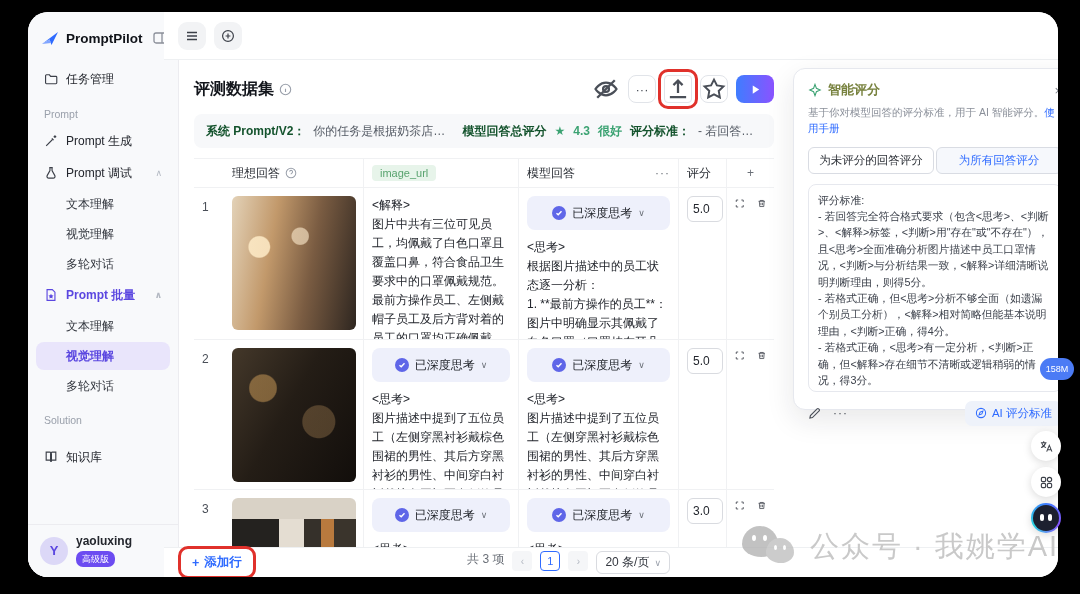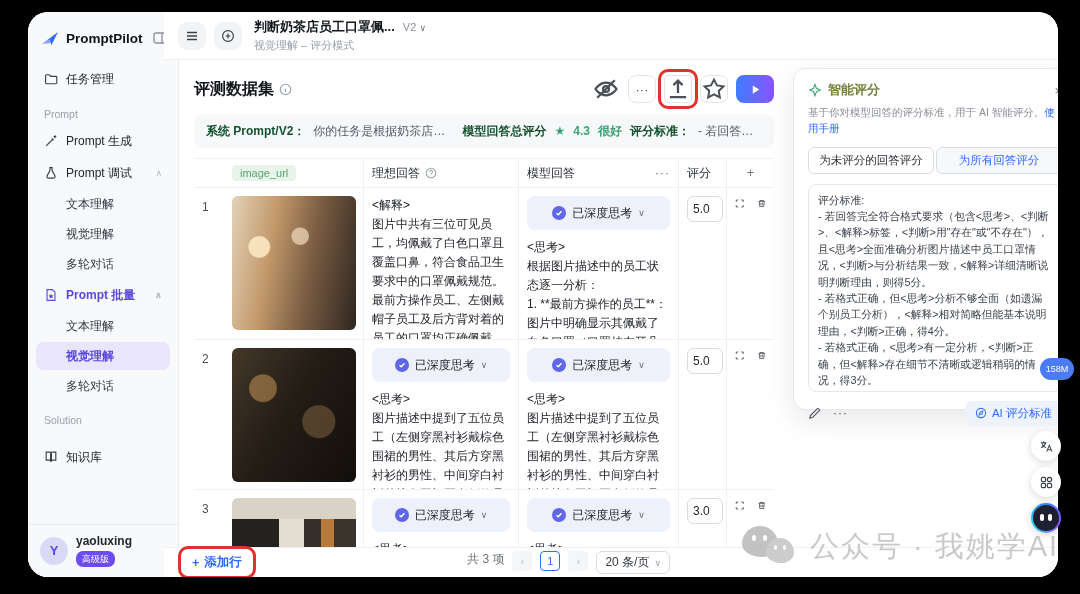--- a/index.html
+++ b/index.html
@@ -230,27 +230,20 @@
       <svg viewBox="0 0 14 14" fill="none" stroke="currentColor" stroke-width="1.4">
           <path d="M2 3.5h10M2 7h10M2 10.5h10"></path>
         </svg>
     </div>
     <div class="hd-btn">
       <svg viewBox="0 0 14 14" fill="none" stroke="currentColor" stroke-width="1.2">
           <circle cx="7" cy="7" r="5.4"></circle>
           <path d="M7 4.6v4.8M4.6 7h4.8"></path>
         </svg>
     </div>
-    <div class="title-block">
-      <div class="title-line">
-        <span class="doc-title">判断奶茶店员工口罩佩...</span>
-        <span class="version"><span>V2</span> <span class="dt-caret">∨</span></span>
-      </div>
-      <div class="subtitle">视觉理解 – 评分模式</div>
-    </div>
   </div>
 
   <div class="content">
     <div class="content-inner">
       <div class="heading-row">
         <span class="page-title">评测数据集</span>
         <svg class="info-i" viewBox="0 0 14 14" fill="none" stroke="currentColor" stroke-width="1.2">
             <circle cx="7" cy="7" r="5.6"></circle>
             <path d="M7 6.2v3.4M7 4.2v.2"></path>
           </svg>
@@ -291,29 +284,29 @@
         <span class="star-glyph">★</span>
         <span class="green">4.3</span>
         <span class="green">很好</span>
         <span class="lbl">评分标准：</span>
         <span class="criteria-preview">- 若回答完全符合格...</span>
       </div>
 
       <div class="grid-row thead">
         <div></div>
         <div>
-            <span class="col-tag">image_url</span>
-          </div>
-        <div>
             <span>理想回答</span>
           <svg class="q-icon" viewBox="0 0 14 14" fill="none" stroke="currentColor" stroke-width="1.2">
               <circle cx="7" cy="7" r="5.6"></circle>
               <path d="M5.4 5.4a1.7 1.7 0 1 1 2.4 1.8c-.5.3-.8.6-.8 1.2M7 10.4v.2"></path>
             </svg>
         </div>
+        <div>
+            <span class="col-tag">image_url</span>
+          </div>
         <div>
             <span>模型回答</span>
             <span class="hd-dots">···</span>
           </div>
         <div>
             <span>评分</span>
           </div>
         <div>
             <span>+</span>
           </div>

